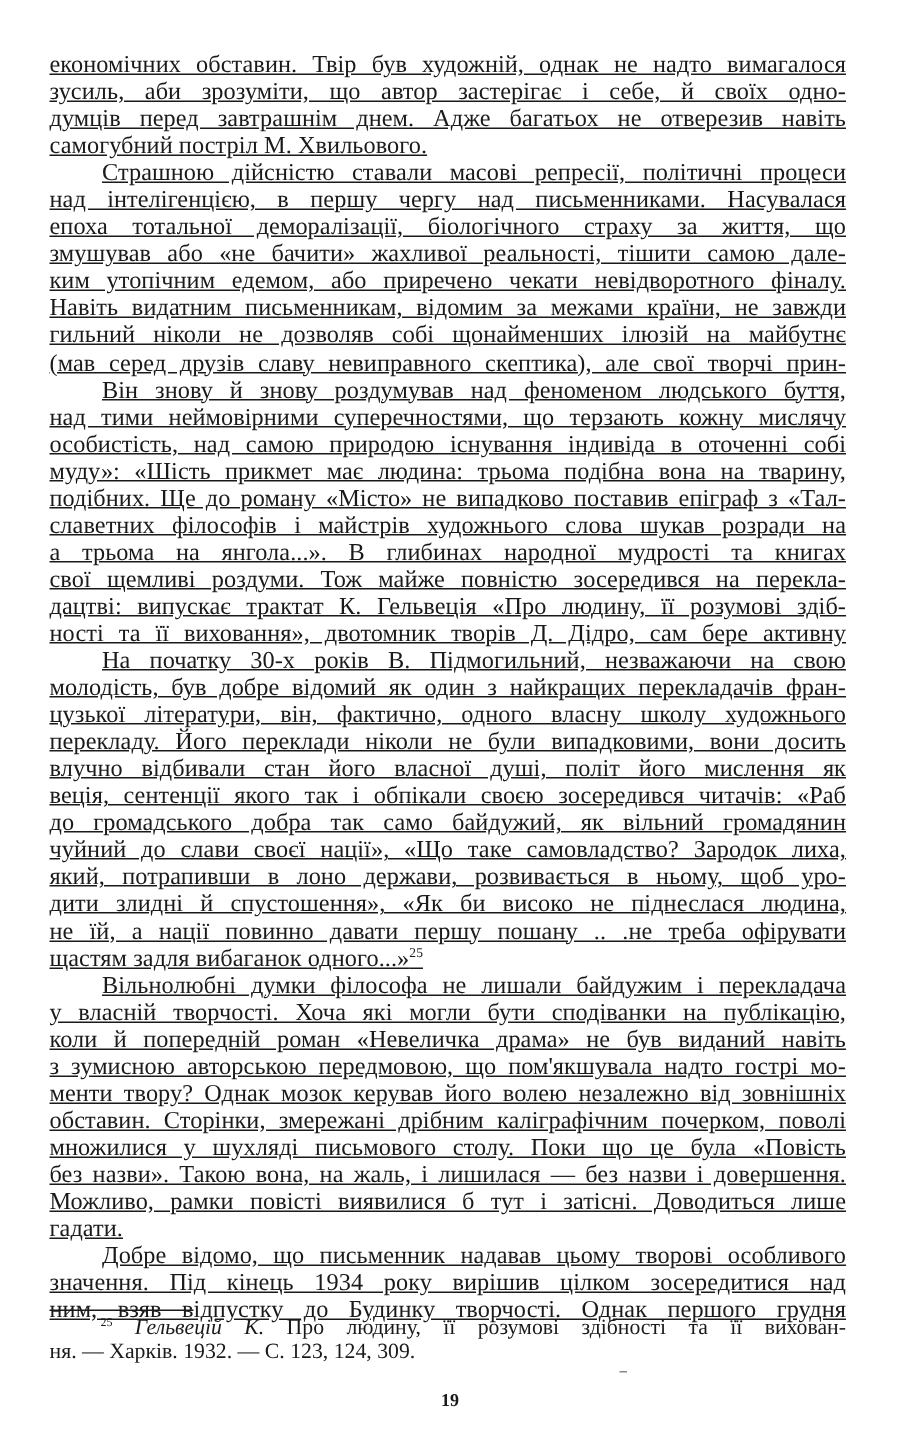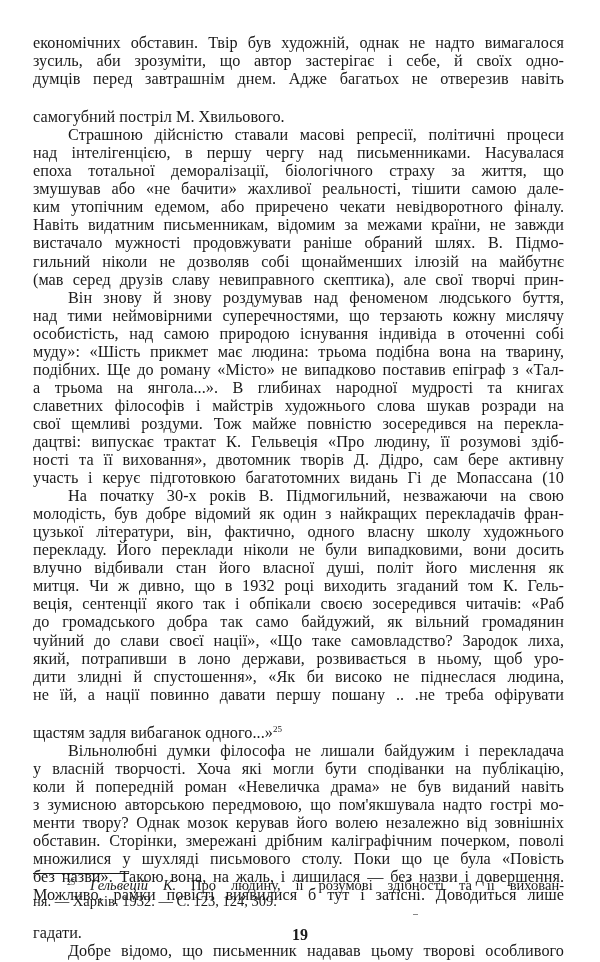--- a/index.html
+++ b/index.html
@@ -10,42 +10,43 @@
     font-family: "Liberation Serif", "DejaVu Serif", serif;
   }
   .body-text {
     position: absolute; left: 33px; top: 34px; width: 531px;
   }
   .line {
     display: block; height: 18.05px; line-height: 18.05px;
     font-size: 16.2px; white-space: nowrap;
     text-align: justify; text-align-last: justify;
     letter-spacing: 0.05px;
+    text-decoration: underline;
   }
-  .line.last { text-align-last: left; margin-top: 20px; }
+  .line.last { text-align-last: left; }
   .line.indent { padding-left: 35px; }
   sup { font-size: 9px; line-height: 0; vertical-align: 6px; }
   .rule {
     position: absolute; left: 33px; top: 873px; width: 96px; height: 1px;
     background: #1a1a1a;
   }
   .footnote {
     position: absolute; left: 33px; top: 877px; width: 531px;
   }
   .fline {
     display: block; height: 16px; line-height: 16px; font-size: 14.5px;
     white-space: nowrap; text-align: justify; text-align-last: justify;
   }
   .fline.indent { padding-left: 34px; }
   .fline.last { text-align-last: left; }
   .fline sup { font-size: 8px; vertical-align: 5px; }
   .fn-author { font-style: italic; }
   .page-number {
     position: absolute; left: 0; width: 600px; top: 926px;
-    text-align: center; font-size: 16px; font-weight: bold;
+    text-align: center; font-size: 12px; font-weight: bold;
   }
   .speck { position: absolute; left: 413px; top: 914px; width: 5px; height: 1px; background: #888; }
 </style>
 </head>
 <body>
 
 <div class="page">
   <div class="body-text">
 
     <div>
@@ -55,46 +56,43 @@
       <span class="line last">самогубний постріл М. Хвильового.</span>
     </div>
 
     <div>
       <span class="line indent">Страшною дійсністю ставали масові репресії, політичні процеси</span>
       <span class="line">над інтелігенцією, в першу чергу над письменниками. Насувалася</span>
       <span class="line">епоха тотальної деморалізації, біологічного страху за життя, що</span>
       <span class="line">змушував або «не бачити» жахливої реальності, тішити самою дале-</span>
       <span class="line">ким утопічним едемом, або приречено чекати невідворотного фіналу.</span>
       <span class="line">Навіть видатним письменникам, відомим за межами країни, не завжди</span>
-      <span class="line">вистачало мужності продовжувати раніше обраний шлях. В. Підмо-</span>
       <span class="line">гильний ніколи не дозволяв собі щонайменших ілюзій на майбутнє</span>
       <span class="line">(мав серед друзів славу невиправного скептика), але свої творчі прин-</span>
     </div>
 
     <div>
       <span class="line indent">Він знову й знову роздумував над феноменом людського буття,</span>
       <span class="line">над тими неймовірними суперечностями, що терзають кожну мислячу</span>
       <span class="line">особистість, над самою природою існування індивіда в оточенні собі</span>
       <span class="line">муду»: «Шість прикмет має людина: трьома подібна вона на тварину,</span>
       <span class="line">подібних. Ще до роману «Місто» не випадково поставив епіграф з «Тал-</span>
+      <span class="line">славетних філософів і майстрів художнього слова шукав розради на</span>
       <span class="line">а трьома на янгола...». В глибинах народної мудрості та книгах</span>
-      <span class="line">славетних філософів і майстрів художнього слова шукав розради на</span>
       <span class="line">свої щемливі роздуми. Тож майже повністю зосередився на перекла-</span>
       <span class="line">дацтві: випускає трактат К. Гельвеція «Про людину, її розумові здіб-</span>
       <span class="line">ності та її виховання», двотомник творів Д. Дідро, сам бере активну</span>
-      <span class="line">участь і керує підготовкою багатотомних видань Гі де Мопассана (10</span>
     </div>
 
     <div>
       <span class="line indent">На початку 30-х років В. Підмогильний, незважаючи на свою</span>
       <span class="line">молодість, був добре відомий як один з найкращих перекладачів фран-</span>
       <span class="line">цузької літератури, він, фактично, одного власну школу художнього</span>
       <span class="line">перекладу. Його переклади ніколи не були випадковими, вони досить</span>
       <span class="line">влучно відбивали стан його власної душі, політ його мислення як</span>
-      <span class="line">митця. Чи ж дивно, що в 1932 році виходить згаданий том К. Гель-</span>
       <span class="line">веція, сентенції якого так і обпікали своєю зосередився читачів: «Раб</span>
       <span class="line">до громадського добра так само байдужий, як вільний громадянин</span>
       <span class="line">чуйний до слави своєї нації», «Що таке самовладство? Зародок лиха,</span>
       <span class="line">який, потрапивши в лоно держави, розвивається в ньому, щоб уро-</span>
       <span class="line">дити злидні й спустошення», «Як би високо не піднеслася людина,</span>
       <span class="line">не їй, а нації повинно давати першу пошану .. .не треба офірувати</span>
       <span class="line last"><span>щастям задля вибаганок одного...»</span><sup>25</sup></span>
     </div>
 
     <div>

